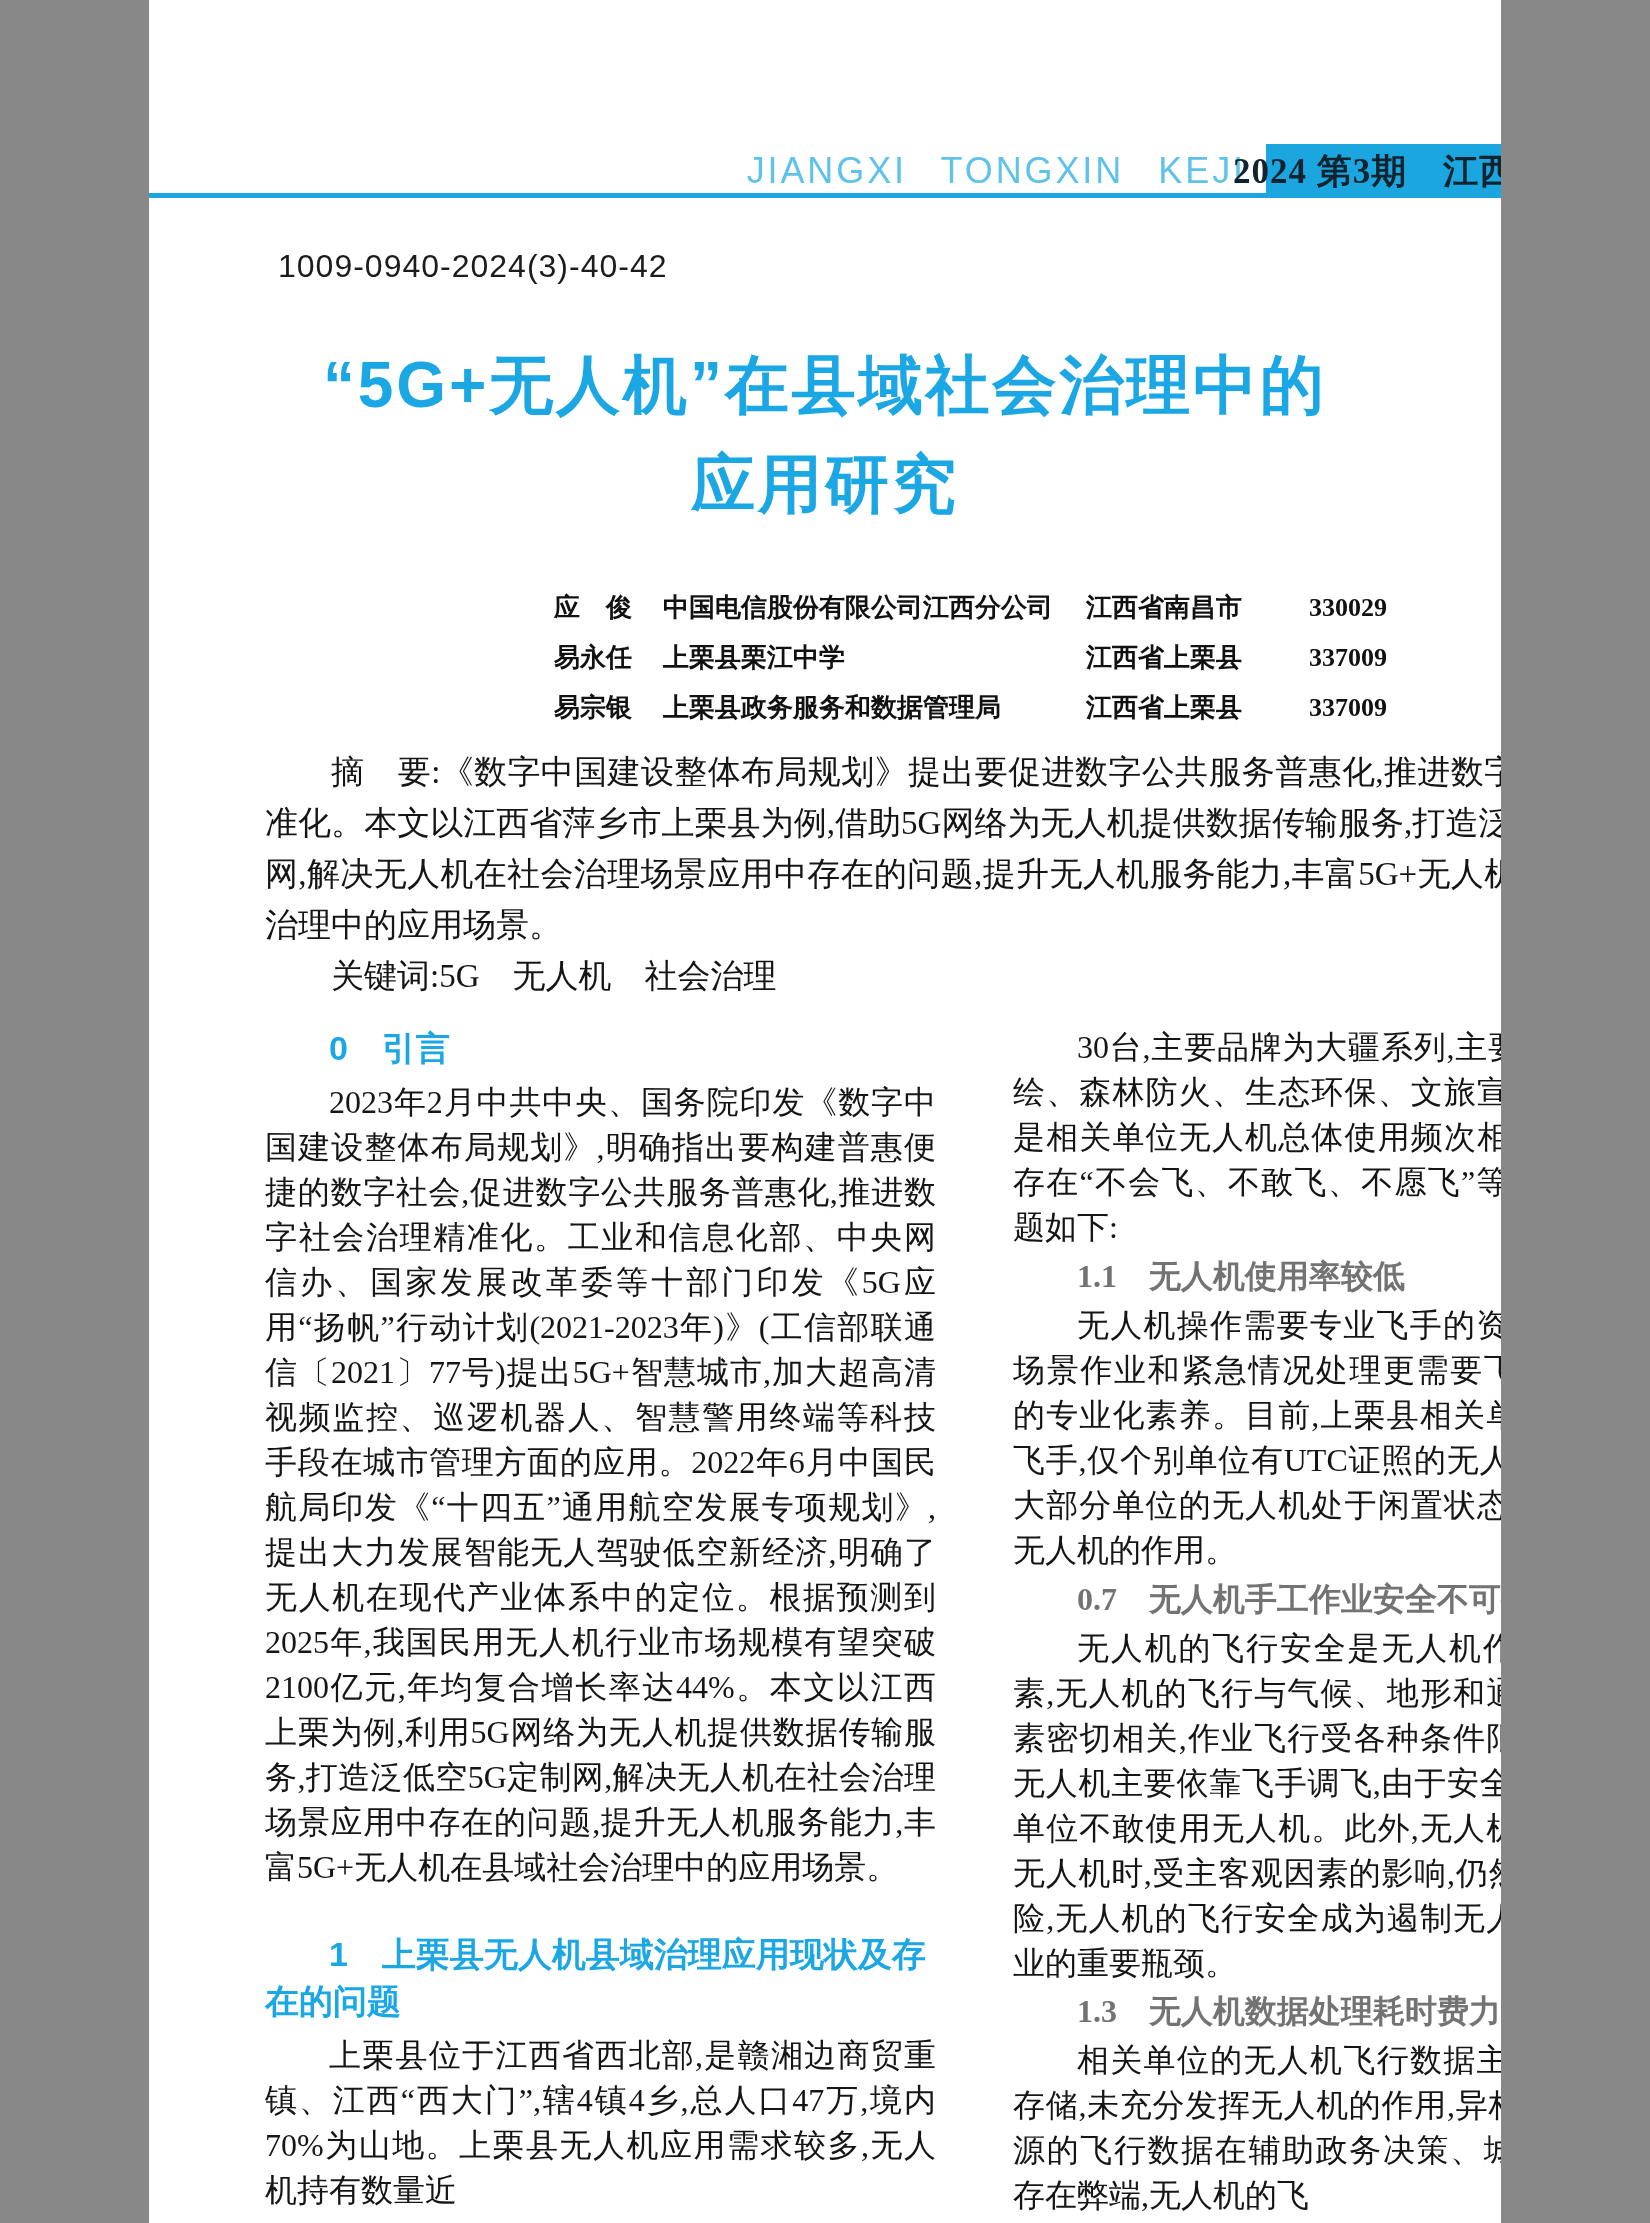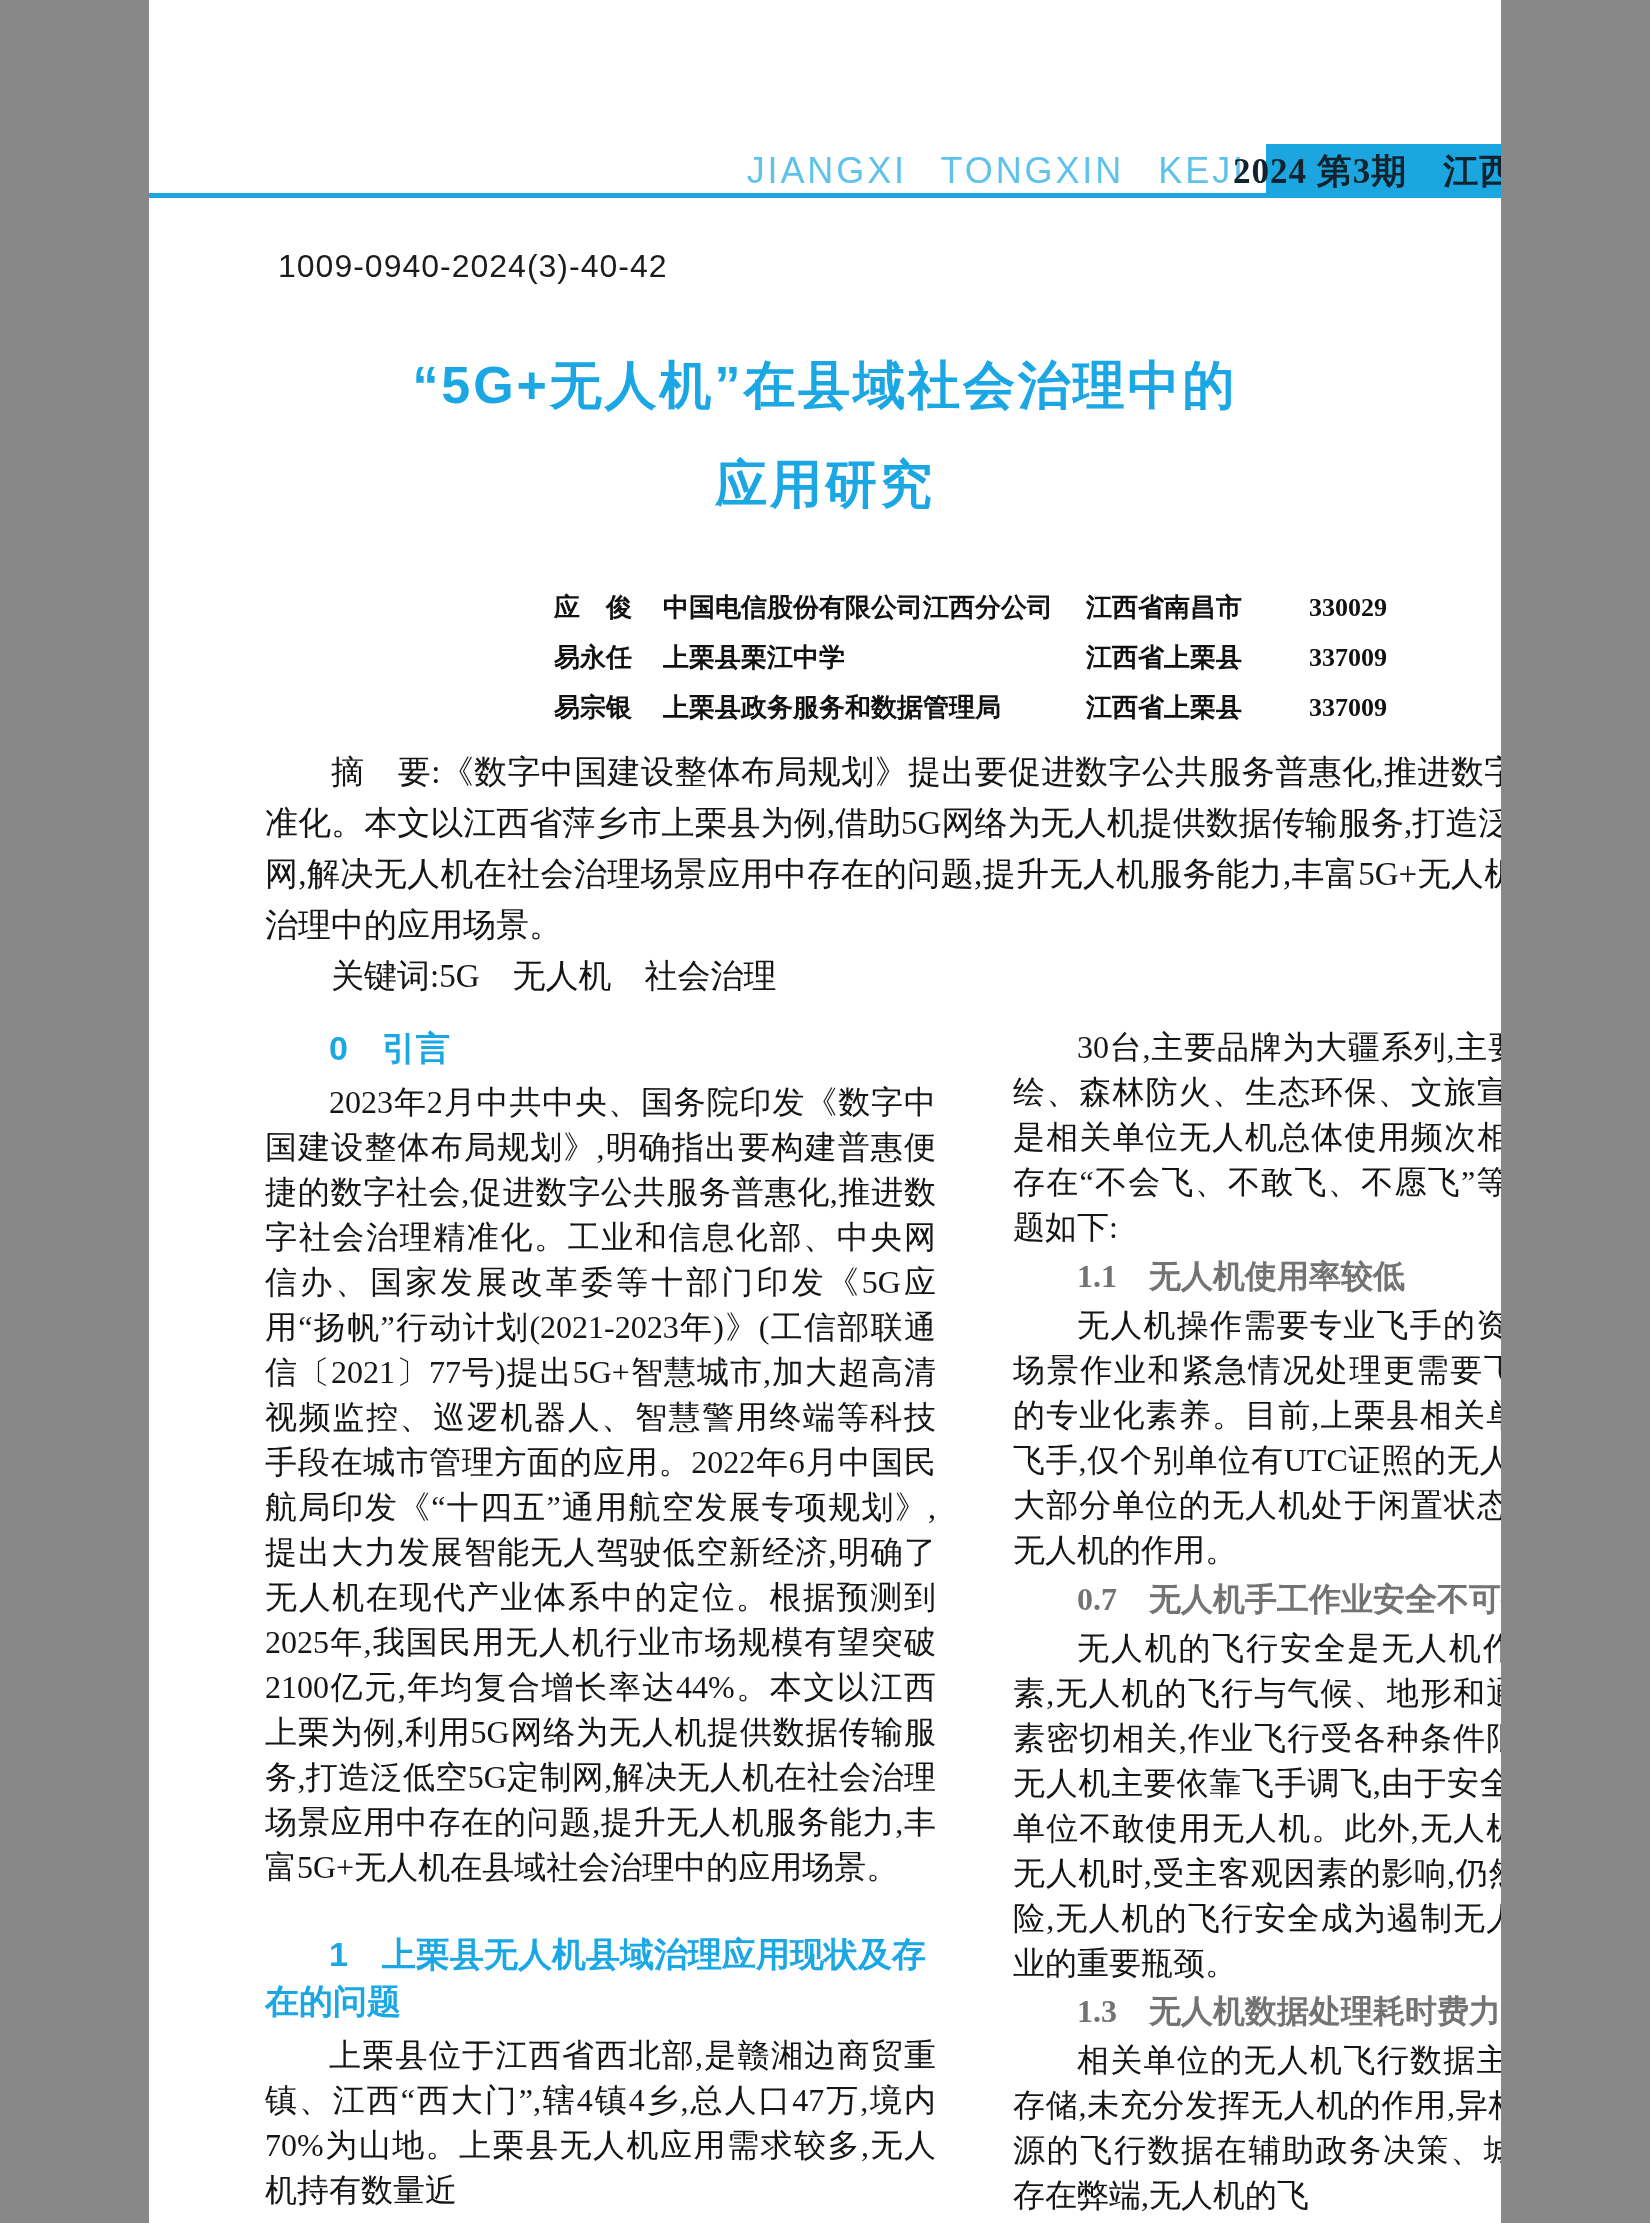--- a/index.html
+++ b/index.html
@@ -27,21 +27,21 @@
   }
   .article-id {
     position:absolute; left:129px; top:248px;
     font-family:"Liberation Sans","DejaVu Sans",sans-serif;
     font-size:32px; letter-spacing:1px; color:#1c1c1c; white-space:nowrap;
   }
   
   .title {
     position:absolute; left:0; top:336px; width:100%; text-align:center;
     font-family:"Liberation Sans","DejaVu Sans",sans-serif; font-weight:bold;
-    font-size:52px; line-height:99px; letter-spacing:2.9px; color:#1ba7e4;
+    font-size:64px; line-height:99px; letter-spacing:2.9px; color:#1ba7e4;
   }
   
   .authors {
     position:absolute; left:405px; top:583px;
     display:grid; grid-template-columns:109px 423px 223px auto;
     font-size:26px; font-weight:bold; line-height:50px; color:#111;
     white-space:nowrap;
   }
   
   .abstract {

